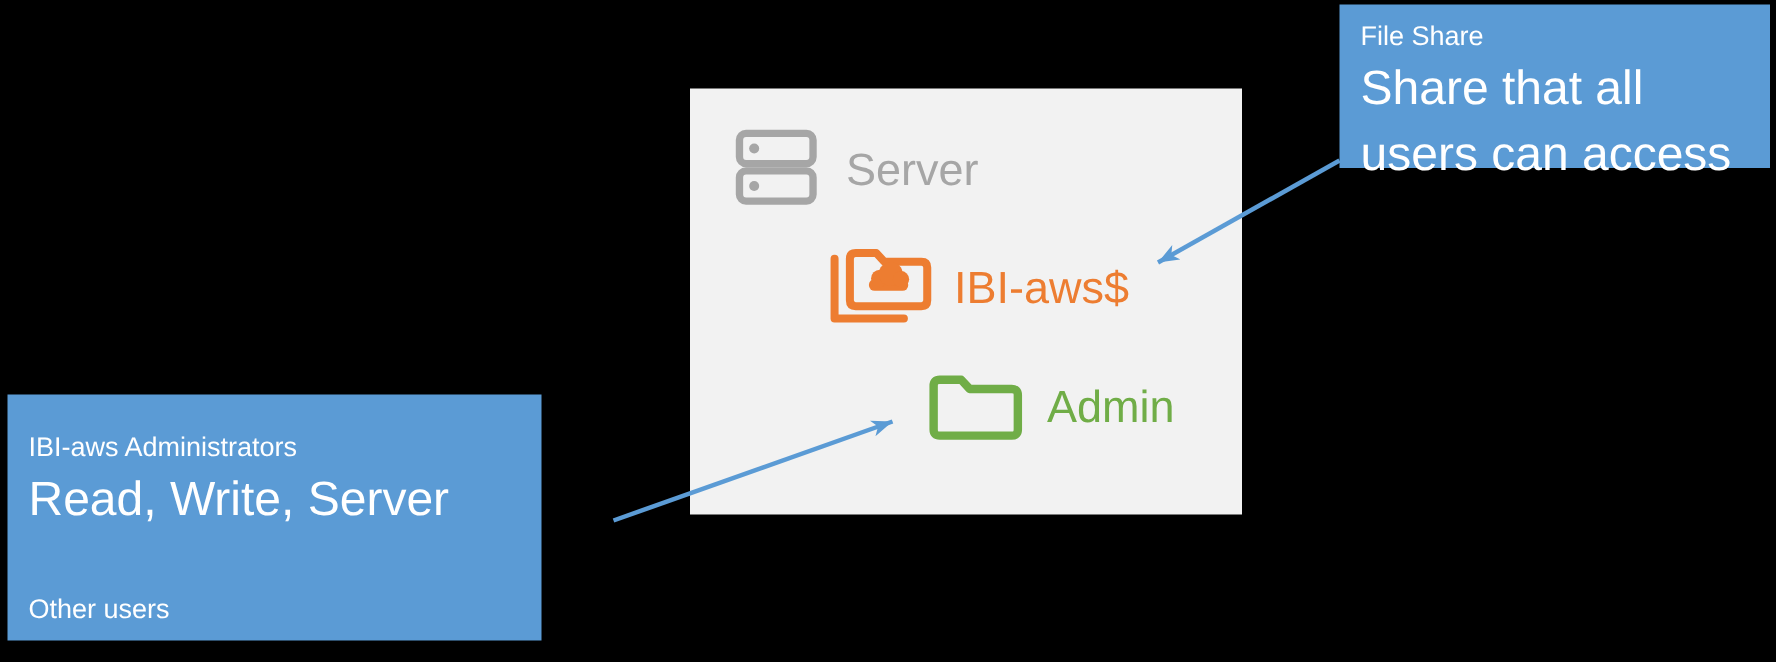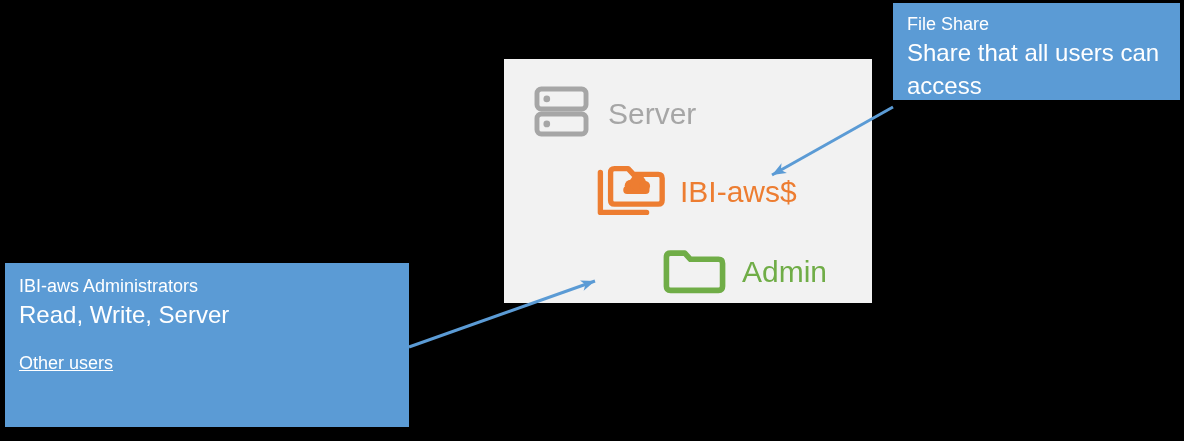--- a/index.html
+++ b/index.html
@@ -4,43 +4,42 @@
 <style>
   html,body{margin:0;padding:0;background:#000;}
   body{
     width:1184px;height:441px;position:relative;overflow:hidden;
     font-family:"Liberation Sans", sans-serif;
   }
   .canvas{position:absolute;inset:0;background:#000000;}
 
   
   .server-panel{
-    position:absolute;left:460px;top:59px;width:368px;height:244px;
+    position:absolute;left:460px;top:59px;width:368px;height:284px;
     background:#F2F2F2;
-    margin-left:44px;
   }
   .icon-row{position:absolute;display:flex;align-items:center;}
   .row-server{left:30px;top:27px;gap:19px;}
   .row-share{left:92px;top:100px;gap:12px;}
   .row-admin{left:158px;top:186px;gap:14px;}
   .lbl{line-height:1;white-space:nowrap;}
   .lbl-server{color:#A6A6A6;font-size:30px;}
   .lbl-share{color:#ED7D31;font-size:30px;}
   .lbl-admin{color:#70AD47;font-size:30px;}
 
   
   .callout{
     position:absolute;background:#5B9BD5;color:#FFFFFF;
     box-sizing:border-box;
   }
-  .callout-top{left:893px;top:3px;width:287px;height:97px;padding:10px 14px;}
-  .callout-bottom{left:5px;top:263px;width:404px;height:164px;padding:12px 14px;}
+  .callout-top{left:893px;top:3px;width:287px;height:109px;padding:10px 14px;}
+  .callout-bottom{left:5px;top:263px;width:356px;height:164px;padding:24px 14px;}
   .co-title{font-size:18px;line-height:1.25;}
-  .co-body{font-size:24px;line-height:1.4;}
-  .perm-group + .perm-group{margin-top:21px;text-decoration:underline;}
+  .co-body{font-size:32px;line-height:1.4;}
+  .perm-group + .perm-group{margin-top:41px;}
 
   
   .overlay{position:absolute;left:0;top:0;pointer-events:none;}
 </style>
 </head>
 <body>
 
 <div class="canvas">
 
   <div class="server-panel">

